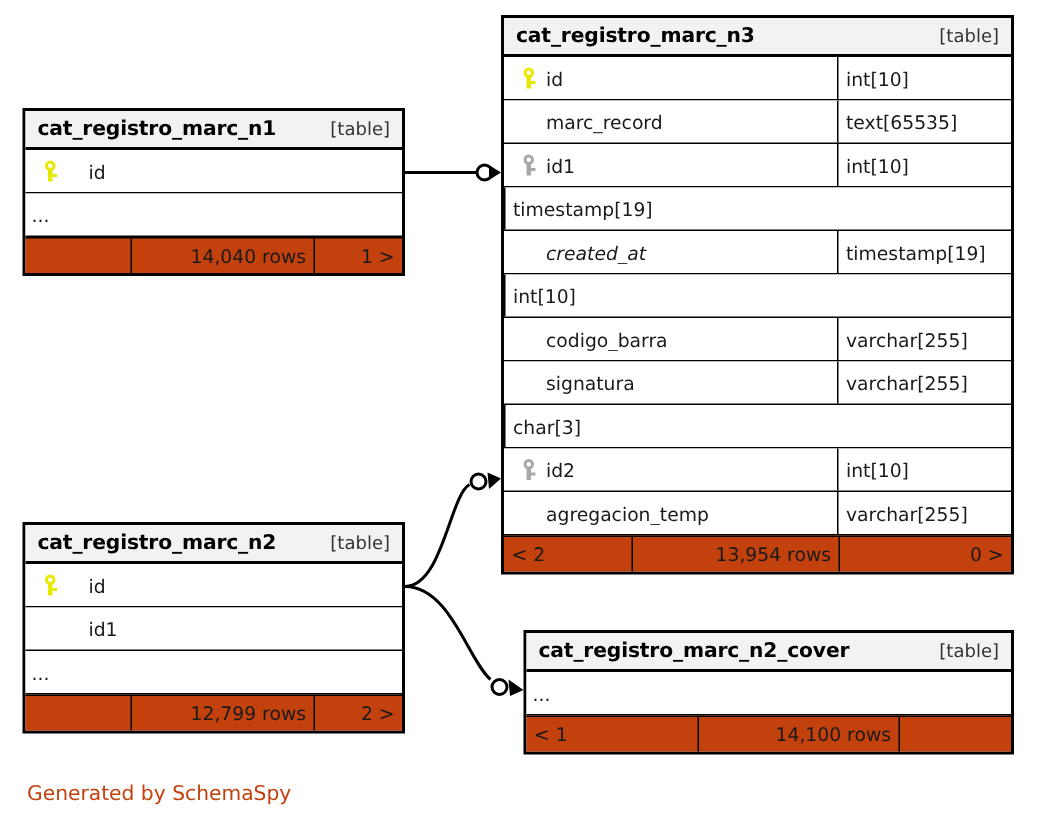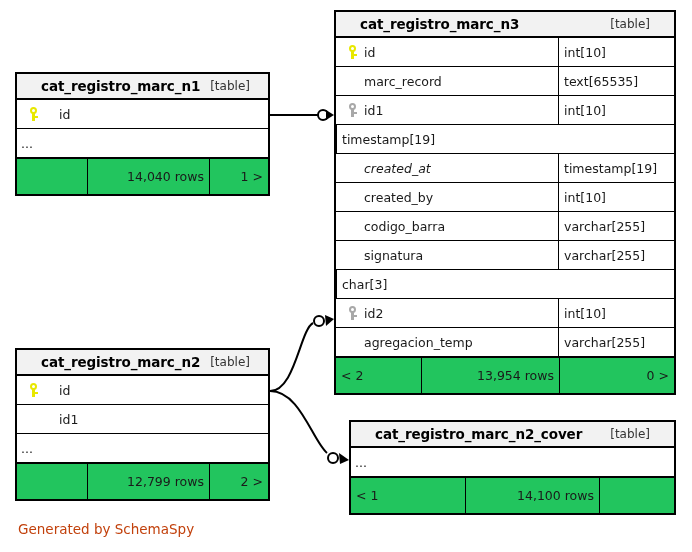--- a/index.html
+++ b/index.html
@@ -37,21 +37,21 @@
     border: 2px solid #000000;
     background: #ffffff;
   }
   .tbl-header {
     display: flex;
     align-items: center;
     justify-content: space-between;
     box-sizing: border-box;
     background: #f2f2f2;
     border-bottom: 2px solid #000000;
-    padding: 0 24px;
+    padding: 0 8px;
     height: 26px;
   }
   .tbl-title {
     font-size: 13.5px;
     font-weight: bold;
     color: #000000;
     letter-spacing: -0.1px;
     white-space: nowrap;
   }
   .tbl-tag {
@@ -101,23 +101,23 @@
     overflow: hidden;
     white-space: nowrap;
   }
   .ellipsis-row .namecell {
     padding-left: 0px;
   }
 
   .tbl-footer {
     display: flex;
     box-sizing: border-box;
-    height: 36px;
+    height: 24px;
     border-top: 1px solid #000000;
-    background: #22c55e;
+    background: #c2410c;
   }
   .foot-cell {
     display: flex;
     align-items: center;
     box-sizing: border-box;
     font-size: 12.5px;
     white-space: nowrap;
     padding: 0 5px;
   }
   .foot-left {
@@ -250,24 +250,20 @@
 
     <div class="tbl-row">
       <div class="col-name" style="width:222px; flex:0 0 222px;font-style:italic;">
         <span class="keycell"></span>
         <span class="namecell">created_at</span>
       </div>
       <div class="col-type" style="flex:1 1 auto;">timestamp[19]</div>
     </div>
 
     <div class="tbl-row">
-      <div class="col-name" style="width:222px; flex:0 0 222px;">
-        <span class="keycell"></span>
-        <span class="namecell">created_by</span>
-      </div>
       <div class="col-type" style="flex:1 1 auto;">int[10]</div>
     </div>
 
     <div class="tbl-row">
       <div class="col-name" style="width:222px; flex:0 0 222px;">
         <span class="keycell"></span>
         <span class="namecell">codigo_barra</span>
       </div>
       <div class="col-type" style="flex:1 1 auto;">varchar[255]</div>
     </div>

